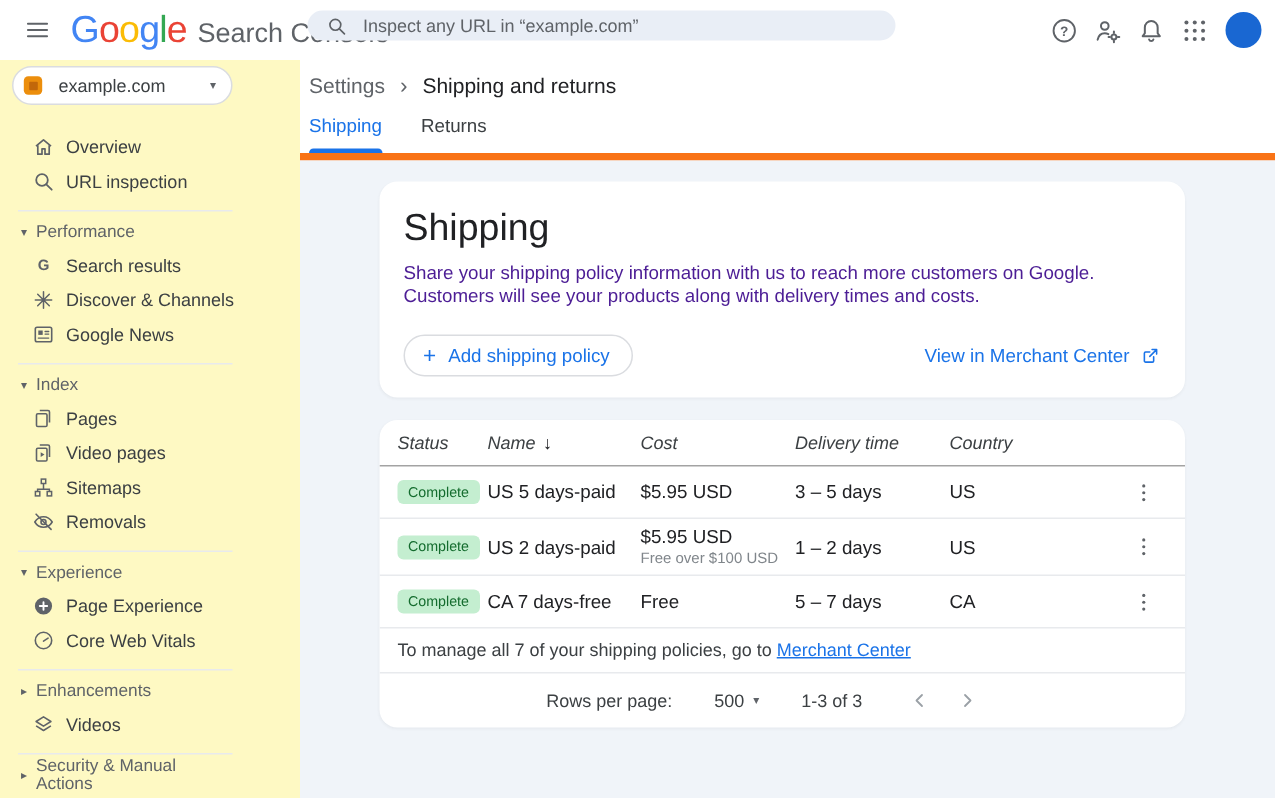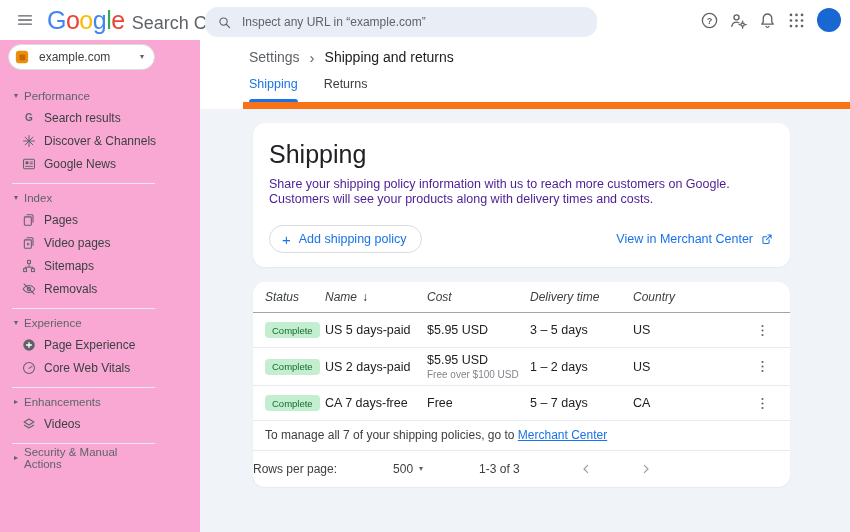--- a/index.html
+++ b/index.html
@@ -11,49 +11,49 @@
   }
 
   
   .topbar { position: relative; height: 40px; background: #fff; display: flex; align-items: center; padding-left: 12px; }
   .icon-btn { width: 26px; height: 26px; border: none; background: transparent; display: flex; align-items: center; justify-content: center; color: #5f6368; cursor: pointer; border-radius: 50%; }
   .icon-btn svg { width: 19px; height: 19px; display: block; }
   .menu-btn svg { width: 18px; height: 18px; }
   .logo { display: flex; align-items: baseline; margin-left: 9px; white-space: nowrap; }
   .logo-google { font-size: 25px; font-weight: 500; letter-spacing: -0.5px; }
   .logo-product { font-size: 18px; color: #5f6368; margin-left: 7px; font-weight: 400; }
-  .search-pill { position: absolute; left: 205px; top: 7px; width: 392px; height: 30px; background: #e9eef6; border-radius: 13px; display: flex; align-items: center; padding: 0 12px; }
+  .search-pill { position: absolute; left: 205px; top: 7px; width: 392px; height: 20px; background: #e9eef6; border-radius: 13px; display: flex; align-items: center; padding: 0 12px; }
   .search-pill svg { width: 15px; height: 15px; color: #5f6368; flex: 0 0 auto; }
   .search-pill input { border: none; background: transparent; outline: none; margin-left: 10px; font-size: 12px; color: #202124; width: 100%; font-family: inherit; }
   .search-pill input::placeholder { color: #5f6368; opacity: 1; }
   .topbar-right { position: absolute; right: 9px; top: 0; height: 40px; display: flex; align-items: center; gap: 3px; }
   .avatar { width: 24px; height: 24px; border-radius: 50%; margin-left: 5px; cursor: pointer; }
 
   
   .shell { display: flex; height: 492px; }
-  .sidebar { width: 200px; flex: 0 0 200px; background: #f9a8d4; overflow: hidden; }
+  .sidebar { width: 200px; flex: 0 0 200px; background: #fef9c3; overflow: hidden; }
   .mainarea { flex: 1; min-width: 0; display: flex; flex-direction: column; }
 
   
   .prop-pill { margin: 4px 0 0 8px; width: 147px; height: 26px; border: 1px solid #dadce0; border-radius: 13px; background: #fff; display: flex; align-items: center; padding: 0 10px 0 5px; cursor: pointer; }
   .prop-pill .p-icon svg { width: 16px; height: 16px; display: block; }
   .prop-label { flex: 1; margin-left: 9px; font-size: 12px; color: #3c4043; }
   .caret { font-size: 8px; color: #5f6368; line-height: 1; }
   .sidebar-nav { margin-top: 12px; }
   .side-section { padding: 4px 0 8px; }
   .side-section + .side-section { border-top: 1px solid #e8eaed; margin: 0 45px 0 12px; padding-left: 0; }
   .side-section + .side-section .side-item { margin-left: -12px; width: 200px; }
   .side-header { height: 20px; display: flex; align-items: center; gap: 6px; padding-left: 2px; color: #5f6368; font-size: 11.5px; cursor: pointer; }
   .side-section:first-child .side-header { padding-left: 14px; }
   .side-item { height: 23px; display: flex; align-items: center; padding-left: 21px; cursor: pointer; color: #3c4043; font-size: 12px; }
   .side-icon { width: 16px; height: 16px; color: #5f6368; flex: 0 0 16px; margin-right: 7px; }
   .side-icon svg { width: 16px; height: 16px; display: block; }
 
   
-  .main-header { background: #fff; border-bottom: 7px solid #f97316; margin-left: 43px; }
+  .main-header { background: #fff; border-bottom: 5px solid #f97316; }
   .breadcrumb { height: 34px; display: flex; align-items: center; padding-left: 6px; font-size: 14px; }
   .bc-parent { color: #5f6368; cursor: pointer; }
   .bc-sep { color: #5f6368; margin: 0 10px; font-size: 15px; }
   .bc-current { color: #202124; font-weight: 500; }
   .tabsbar { display: flex; gap: 26px; padding-left: 6px; height: 28px; }
   .tab { position: relative; font-size: 12.5px; font-weight: 500; color: #3c4043; padding-top: 3px; cursor: pointer; }
   .tab.active { color: #1a73e8; }
   .tab.active::after { content: ""; position: absolute; left: 0; right: 0; bottom: 0; height: 3px; background: #1a73e8; border-radius: 3px 3px 0 0; }
 
   
@@ -74,21 +74,21 @@
   .t-head { height: 31px; border-bottom: 1px solid #a3a3a3; font-size: 12px; color: #3c4043; font-style: italic; }
   .th { display: flex; align-items: center; gap: 5px; }
   .sort-arrow { font-size: 12px; color: #202124; }
   .t-row { border-bottom: 1px solid #e8eaed; padding-top: 5px; padding-bottom: 5px; min-height: 30px; font-size: 12.5px; color: #202124; }
   .badge { display: inline-block; font-size: 9.5px; font-weight: 500; padding: 2.5px 7px; border-radius: 4px; }
   .cost-note { font-size: 10px; color: #80868b; margin-top: 2px; }
   .kebab-btn { width: 24px; height: 24px; border: none; background: transparent; color: #5f6368; cursor: pointer; display: flex; align-items: center; justify-content: center; border-radius: 50%; }
   .kebab-btn svg { width: 17px; height: 17px; }
   .t-note { padding: 7px 12px 8px; font-size: 12px; color: #3c4043; border-bottom: 1px solid #e8eaed; }
   .t-note a { color: #1a73e8; text-decoration: underline; cursor: pointer; }
-  .t-pagination { height: 36px; display: flex; align-items: center; justify-content: flex-start; padding-right: 22px; font-size: 12px; color: #3c4043; gap: 28px; }
+  .t-pagination { height: 36px; display: flex; align-items: center; justify-content: center; padding-right: 22px; font-size: 12px; color: #3c4043; }
   .rpp-label { color: #3c4043; }
   .rpp-select { display: inline-flex; align-items: center; gap: 6px; margin-left: 28px; cursor: pointer; }
   .pg-range { margin-left: 28px; }
   .pg-btn { width: 24px; height: 24px; border: none; background: transparent; color: #9aa0a6; display: flex; align-items: center; justify-content: center; cursor: pointer; border-radius: 50%; }
   .pg-btn svg { width: 16px; height: 16px; }
   .pg-prev { margin-left: 26px; }
   .pg-next { margin-left: 8px; }
 </style>
 </head>
 <body>
@@ -158,20 +158,40 @@
           <svg viewBox="0 0 24 24">
             <rect x="2.8" y="2.8" width="18.4" height="18.4" rx="4.5" fill="#EC8E0C"></rect>
             <rect x="8.2" y="8.2" width="8.6" height="8.6" rx="1" fill="#C2670A"></rect>
           </svg>
         </span>
       <span class="prop-label">example.com</span>
       <span class="caret">▾</span>
     </div>
     <div class="sidebar-nav" id="sidebar-nav">
         <div class="side-section">
+          <div class="side-item">
+            <span class="side-icon">
+              <svg viewBox="0 0 24 24" fill="none" stroke="currentColor" stroke-width="1.7" stroke-linejoin="round">
+                <path d="M4.5 11.2L12 4.8l7.5 6.4"></path>
+                <path d="M6.3 10.2v9h4.2v-5.4h3v5.4h4.2v-9"></path>
+              </svg>
+            </span>
+            <span>Overview</span>
+          </div>
+          <div class="side-item">
+            <span class="side-icon">
+              <svg viewBox="0 0 24 24">
+                <circle cx="10.5" cy="10.5" r="5.8" stroke="currentColor" stroke-width="1.8" fill="none"></circle>
+                <path d="M14.8 14.8l5.4 5.4" stroke="currentColor" stroke-width="1.8" stroke-linecap="round" fill="none"></path>
+              </svg>
+            </span>
+            <span>URL inspection</span>
+          </div>
+        </div>
+        <div class="side-section">
           <div class="side-header">
             <span class="caret">▾</span>
             <span>Performance</span>
           </div>
           <div class="side-item">
             <span class="side-icon">
               <svg viewBox="0 0 24 24">
                 <text x="12" y="17" text-anchor="middle" font-size="15" font-weight="bold" fill="currentColor" font-family="Liberation Sans,sans-serif">G</text>
               </svg>
             </span>

